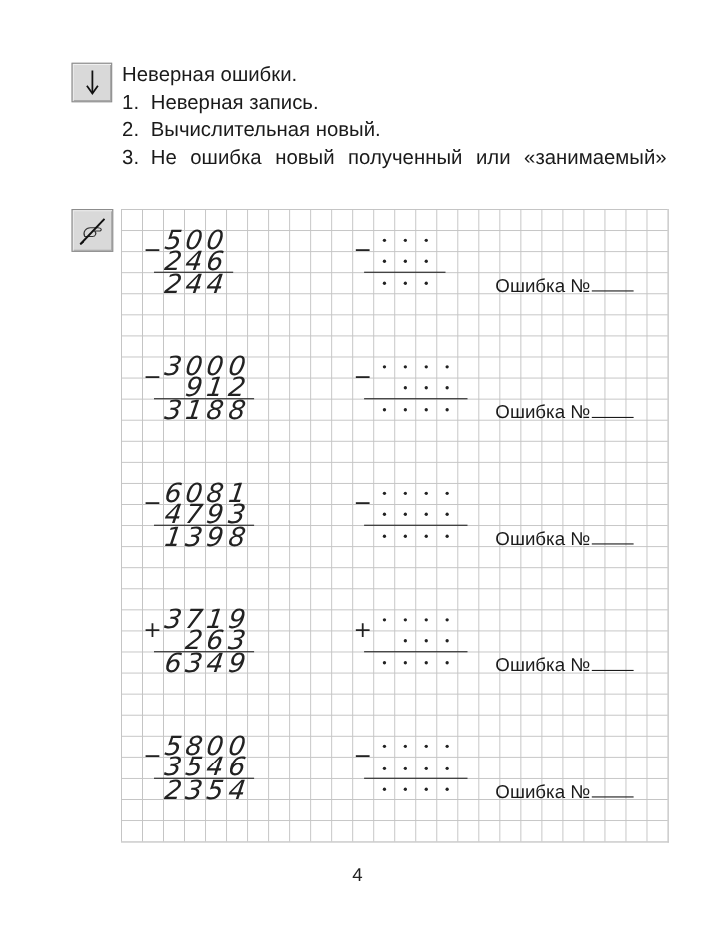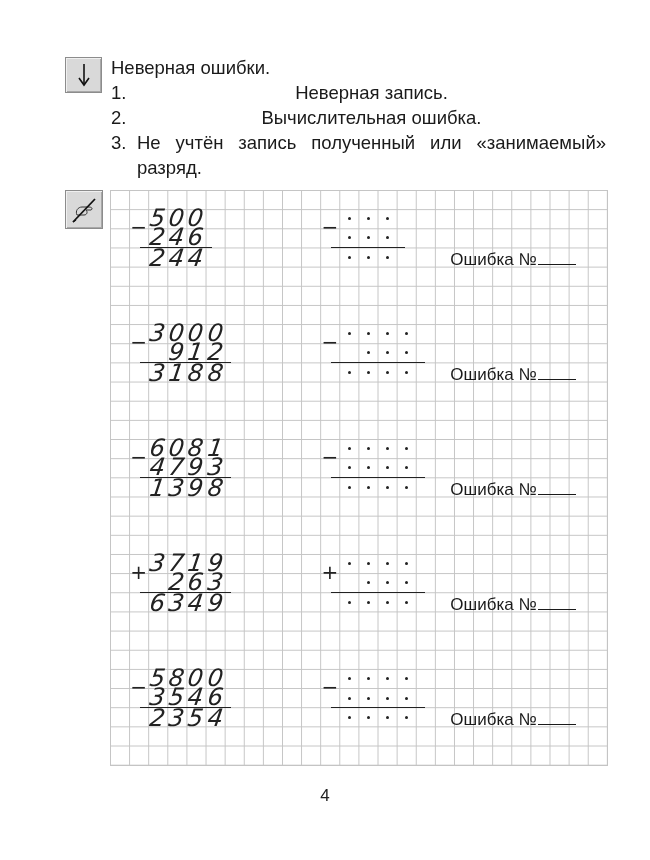--- a/index.html
+++ b/index.html
@@ -9,21 +9,21 @@
   .icon-box { position: absolute; background: #d9d9d9; border: 1px solid #8c8c8c;
               box-shadow: inset 1px 1px 0 #f0f0f0, inset -1px -1px 0 #a8a8a8;
               display: flex; align-items: center; justify-content: center; }
   #arrow-box { left: 65px; top: 57px; width: 35px; height: 34px; }
   #pencil-box { left: 65px; top: 190px; width: 36px; height: 37px; }
 
   .hint { position: absolute; left: 111px; top: 55px; width: 495px; font-size: 18.5px; line-height: 25px; }
   .hint .title { display: block; }
   .hint .item { display: flex; }
   .hint .num { width: 26px; flex: none; }
-  .hint .text { flex: 1; text-align: center; }
+  .hint .text { flex: 1; }
   .hint .item.justify .text { text-align: justify; text-align-last: justify; }
   .hint .cont { padding-left: 26px; display: block; }
 
   #grid { position: absolute; left: 110px; top: 190px; width: 497px; height: 575px;
           background-color: #fff;
           background-image:
             linear-gradient(to right, #c4c4c4 1px, transparent 1px),
             linear-gradient(to bottom, #c4c4c4 1px, transparent 1px);
           background-size: 19.12px 19.17px;
           border-right: 1px solid #c4c4c4; border-bottom: 1px solid #c4c4c4; }
@@ -52,27 +52,26 @@
 </div>
 
 <div class="hint">
   <span class="title">Неверная ошибки.</span>
   <div class="item">
     <span class="num">1.</span>
     <span class="text">Неверная запись.</span>
   </div>
   <div class="item">
     <span class="num">2.</span>
-    <span class="text">Вычислительная ошибка.</span>
+    <span class="text">Вычислительная новый.</span>
   </div>
   <div class="item justify">
     <span class="num">3.</span>
-    <span class="text">Не учтён запись полученный или «занимаемый»</span>
-  </div>
-  <span class="cont">разряд.</span>
+    <span class="text">Не ошибка новый полученный или «занимаемый»</span>
+  </div>
 </div>
 
 <div id="pencil-box" class="icon-box">
   <svg width="30" height="30" viewBox="0 0 30 30">
     <path d="M8 20 C6 16 9 12 13 12 L20 12 C23 12 24 14 22 15 L17 15 C19 17 18 20 15 20 Z" fill="none" stroke="#333" stroke-width="1"></path>
     <line x1="4" y1="27" x2="26" y2="4" stroke="#111" stroke-width="1.8"></line>
     <line x1="4" y1="27" x2="7" y2="25" stroke="#111" stroke-width="1.2"></line>
   </svg>
 </div>
 

